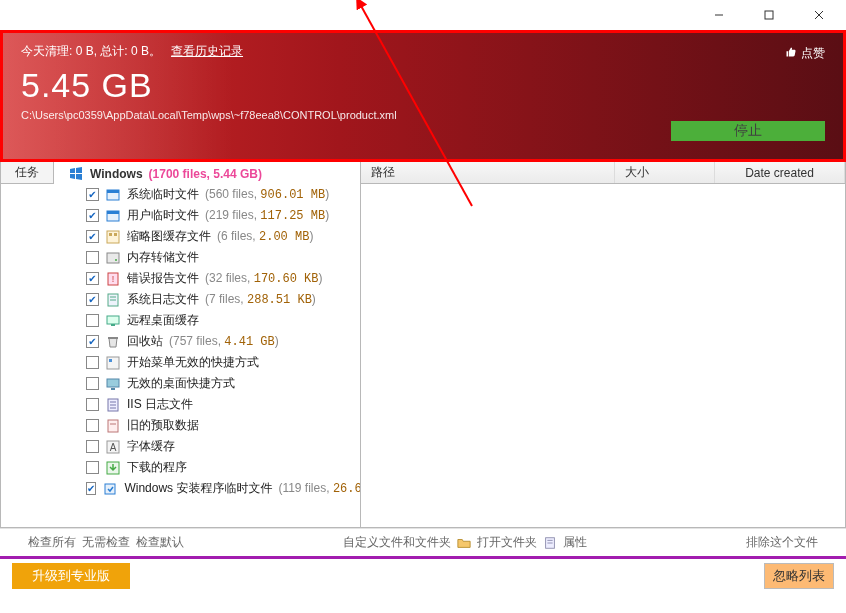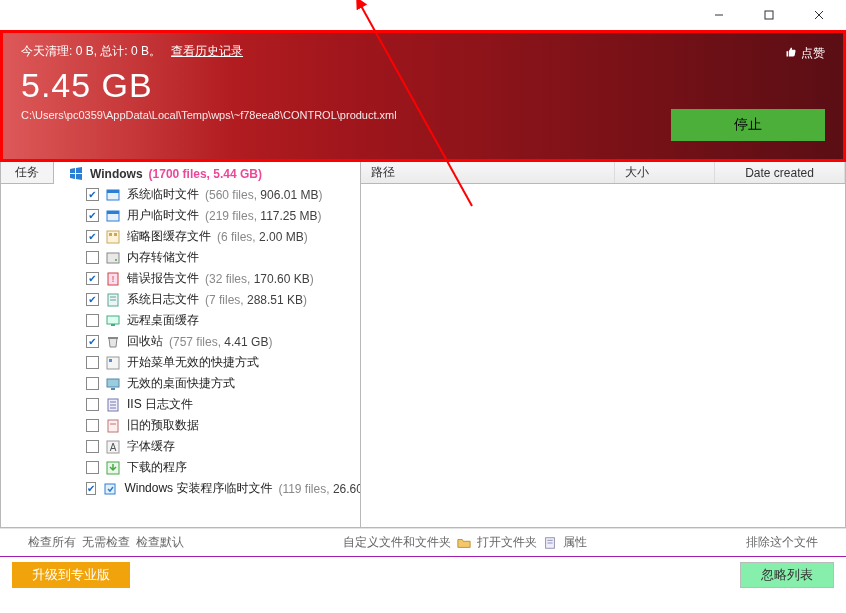--- a/index.html
+++ b/index.html
@@ -16,21 +16,21 @@
   color: #fff;
   position: relative;
   padding: 10px 18px 6px 18px;
 }
 .header-glare { position: absolute; left: 0; top: 0; width: 230px; height: 100%; background: linear-gradient(to right, rgba(255,255,255,0.22), transparent); pointer-events: none; }
 .header .row1 { font-size: 12px; display: flex; align-items: center; gap: 10px; }
 .header .history-link { text-decoration: underline; cursor: pointer; }
 .header .like { position: absolute; right: 18px; top: 12px; font-size: 12px; display: flex; align-items: center; gap: 4px; cursor: pointer; }
 .header .size { font-size: 34px; font-weight: 300; margin-top: 6px; letter-spacing: 1px; }
 .header .path { font-size: 11px; opacity: 0.9; margin-top: 4px; }
-.stop-btn { position: absolute; right: 18px; bottom: 18px; background: #4caf3a; color: #000000; width: 154px; height: 32px; border: none; font-size: 14px; cursor: pointer; }
+.stop-btn { position: absolute; right: 18px; bottom: 18px; background: #4caf3a; color: #404040; width: 154px; height: 20px; border: none; font-size: 14px; cursor: pointer; }
 .arrow-svg { position: absolute; left: 352px; top: -4px; pointer-events: none; z-index: 10; }
 
 .content { display: flex; height: 366px; border: 1px solid #b8b8b8; border-top: none; margin-top: 0; }
 .left-pane { width: 360px; display: flex; flex-direction: row; border-right: 1px solid #b8b8b8; }
 .right-pane { flex: 1; display: flex; flex-direction: column; }
 
 .tab-header { height: 22px; background: linear-gradient(#f7f7f7, #ebebeb); border-bottom: 1px solid #b8b8b8; display: flex; align-items: center; }
 .tab { padding: 0 14px; height: 100%; display: inline-flex; align-items: center; border-right: 1px solid #b8b8b8; background: #f4f4f4; }
 .right-cols { display: flex; height: 22px; background: linear-gradient(#f7f7f7, #ebebeb); border-bottom: 1px solid #b8b8b8; align-items: center; }
 .right-col { padding: 0 10px; border-right: 1px solid #dcdcdc; height: 100%; display: inline-flex; align-items: center; }
@@ -38,35 +38,35 @@
 .right-col.size { width: 100px; }
 .right-col.date { width: 130px; text-align: center; justify-content: center; }
 
 .tree { flex: 1; overflow-y: auto; overflow-x: hidden; padding: 2px 0; }
 .tree-root { display: flex; align-items: center; gap: 6px; padding: 2px 6px 2px 14px; }
 .tree-root .bold { font-weight: 700; }
 .tree-root .meta { color: #ec4899; font-weight: 700; }
 .tree-item { display: flex; align-items: center; gap: 6px; padding: 2px 6px 2px 32px; white-space: nowrap; }
 .tree-item .name { color: #222; }
 .tree-item .meta { color: #888; }
-.tree-item .meta .red { color: #404040; }
+.tree-item .meta .red { color: #a16207; font-family: Liberation Mono, monospace; }
 .ck { width: 13px; height: 13px; border: 1px solid #888; background: #fff; display: inline-flex; align-items: center; justify-content: center; font-size: 10px; line-height: 1; color: #1565c0; }
 .ico { width: 16px; height: 16px; display: inline-flex; align-items: center; justify-content: center; }
 .ico svg { width: 16px; height: 16px; }
 
 .right-body { flex: 1; }
 
 .footer1 { height: 28px; display: flex; align-items: center; padding: 0 28px; gap: 6px; border-top: 1px solid #e3e3e3; color: #666; }
 .footer1 .spacer { flex: 1; }
 .footer1 a { color: #666; text-decoration: none; cursor: pointer; }
 .footer1 .ficon { width: 14px; height: 14px; display: inline-flex; align-items: center; justify-content: center; }
 
-.footer2 { height: 36px; display: flex; align-items: center; padding: 0 12px; border-top: 1px solid #a21caf; }
+.footer2 { height: 36px; display: flex; align-items: center; padding: 0 12px; border-top: 3px solid #a21caf; }
 .upgrade-btn { background: #f0a30a; color: #fff; border: none; height: 26px; padding: 0 20px; font-size: 13px; cursor: pointer; }
-.ignore-btn { background: #86efac; border: 1px solid #bbb; height: 26px; padding: 0 20px; font-size: 13px; cursor: pointer; color: #333; margin-left: auto; }
+.ignore-btn { background: #fdba74; border: 1px solid #bbb; height: 26px; padding: 0 8px; font-size: 13px; cursor: pointer; color: #333; margin-left: auto; }
 
 ::-webkit-scrollbar { width: 16px; }
 ::-webkit-scrollbar-track { background: #f0f0f0; }
 ::-webkit-scrollbar-thumb { background: #c6c6c6; border: 2px solid #f0f0f0; }
 </style>
 </head>
 <body>
 
 <div class="titlebar">
   <div class="titlebar-btn">

